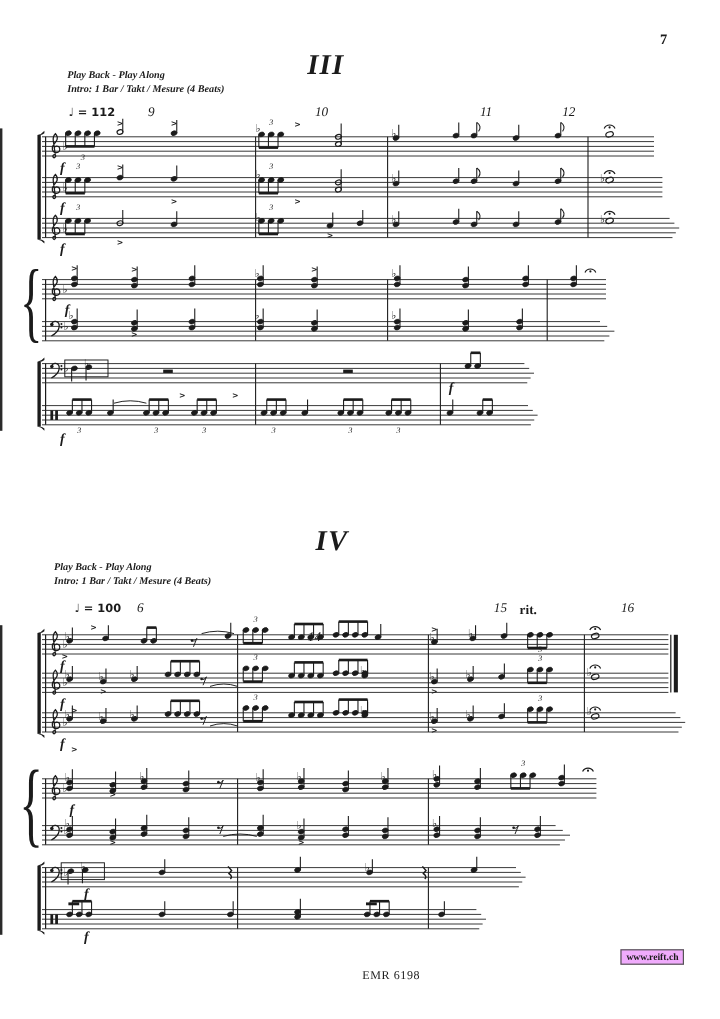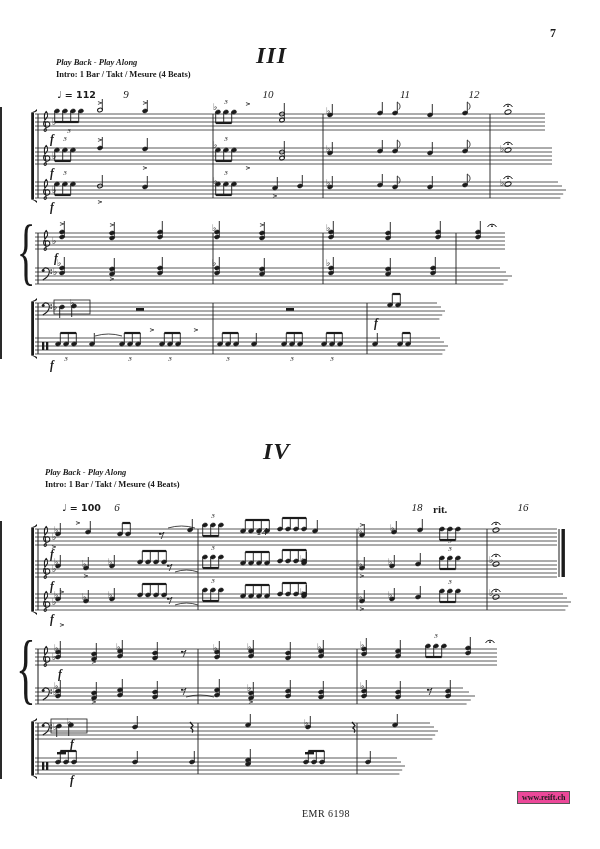--- a/index.html
+++ b/index.html
@@ -5,26 +5,26 @@
   html,body{margin:0;padding:0;background:#888;}
   .page{
     position:relative;width:600px;height:849px;background:#ffffff;
     margin:0 auto;overflow:hidden;
     font-family:"Liberation Serif","DejaVu Serif",serif;color:#1b1b1b;
   }
   .abs{position:absolute;white-space:nowrap;}
   .page-number{font-weight:bold;font-size:12px;}
   .mvt-title{font-weight:bold;font-style:italic;font-size:24px;letter-spacing:1px;}
   .play-label{font-weight:bold;font-style:italic;font-size:8.5px;}
-  .intro-label{font-weight:bold;font-size:8.5px;}
+  .intro-label{font-weight:bold;font-style:italic;font-size:8.5px;}
   .tempo{font-family:"DejaVu Sans",sans-serif;font-weight:bold;font-size:9.5px;}
   .mnum{font-style:italic;font-size:11px;transform:translateX(-50%);}
   .rit{font-weight:bold;font-size:11px;}
   .footer-code{font-size:10px;transform:translateX(-50%);letter-spacing:0.5px;}
-  .footer-link{font-weight:bold;font-size:8px;border:1px solid #555;padding:1px 4px;background:#ec4899;}
+  .footer-link{font-weight:bold;font-size:8px;border:1px solid #555;padding:1px 4px;background:#f0abfc;}
   .scan-edge{position:absolute;left:0;width:2px;background:#2a2a2a;}
   svg{position:absolute;left:0;top:0;}
 </style>
 </head>
 <body>
 
 <div class="page">
 
   <span class="abs page-number" style="left:550px;top:26px;">7</span>
 
@@ -36,21 +36,21 @@
   <span class="abs mnum" style="left:268px;top:88px;">10</span>
   <span class="abs mnum" style="left:405px;top:88px;">11</span>
   <span class="abs mnum" style="left:474px;top:88px;text-align:right;">12</span>
 
   <span class="abs mvt-title" style="left:251px;top:438px;margin-left:12px;">IV</span>
   <span class="abs play-label" style="left:45px;top:467px;">Play Back - Play Along</span>
   <span class="abs intro-label" style="left:45px;top:479px;">Intro: 1 Bar / Takt / Mesure (4 Beats)</span>
   <span class="abs tempo" style="left:62px;top:502px;">♩ = 100</span>
   <span class="abs mnum" style="left:117px;top:501px;">6</span>
   <span class="abs mnum" style="left:262px;top:501px;margin-top:24px;">14</span>
-  <span class="abs mnum" style="left:417px;top:501px;">18</span>
+  <span class="abs mnum" style="left:417px;top:501px;">15</span>
   <span class="abs mnum" style="left:523px;top:501px;">16</span>
   <span class="abs rit" style="left:433px;top:503px;">rit.</span>
 
   <svg id="music" width="600" height="849" viewBox="0 0 600 849">
       <g>
         <g>
           <line x1="38" y1="114" x2="38" y2="198" stroke="#1b1b1b" stroke-width="1"></line>
           <rect x="31.2" y="112.5" width="2.8" height="87" fill="#1b1b1b"></rect>
           <path d="M31.2,112.5 q3.5,-0.5 5.8,-3.5 l0,2 q-2.3,2 -5.8,1.5 z" fill="#1b1b1b"></path>
           <path d="M31.2,199.5 q3.5,0.5 5.8,3.5 l0,-2 q-2.3,-2 -5.8,-1.5 z" fill="#1b1b1b"></path>

